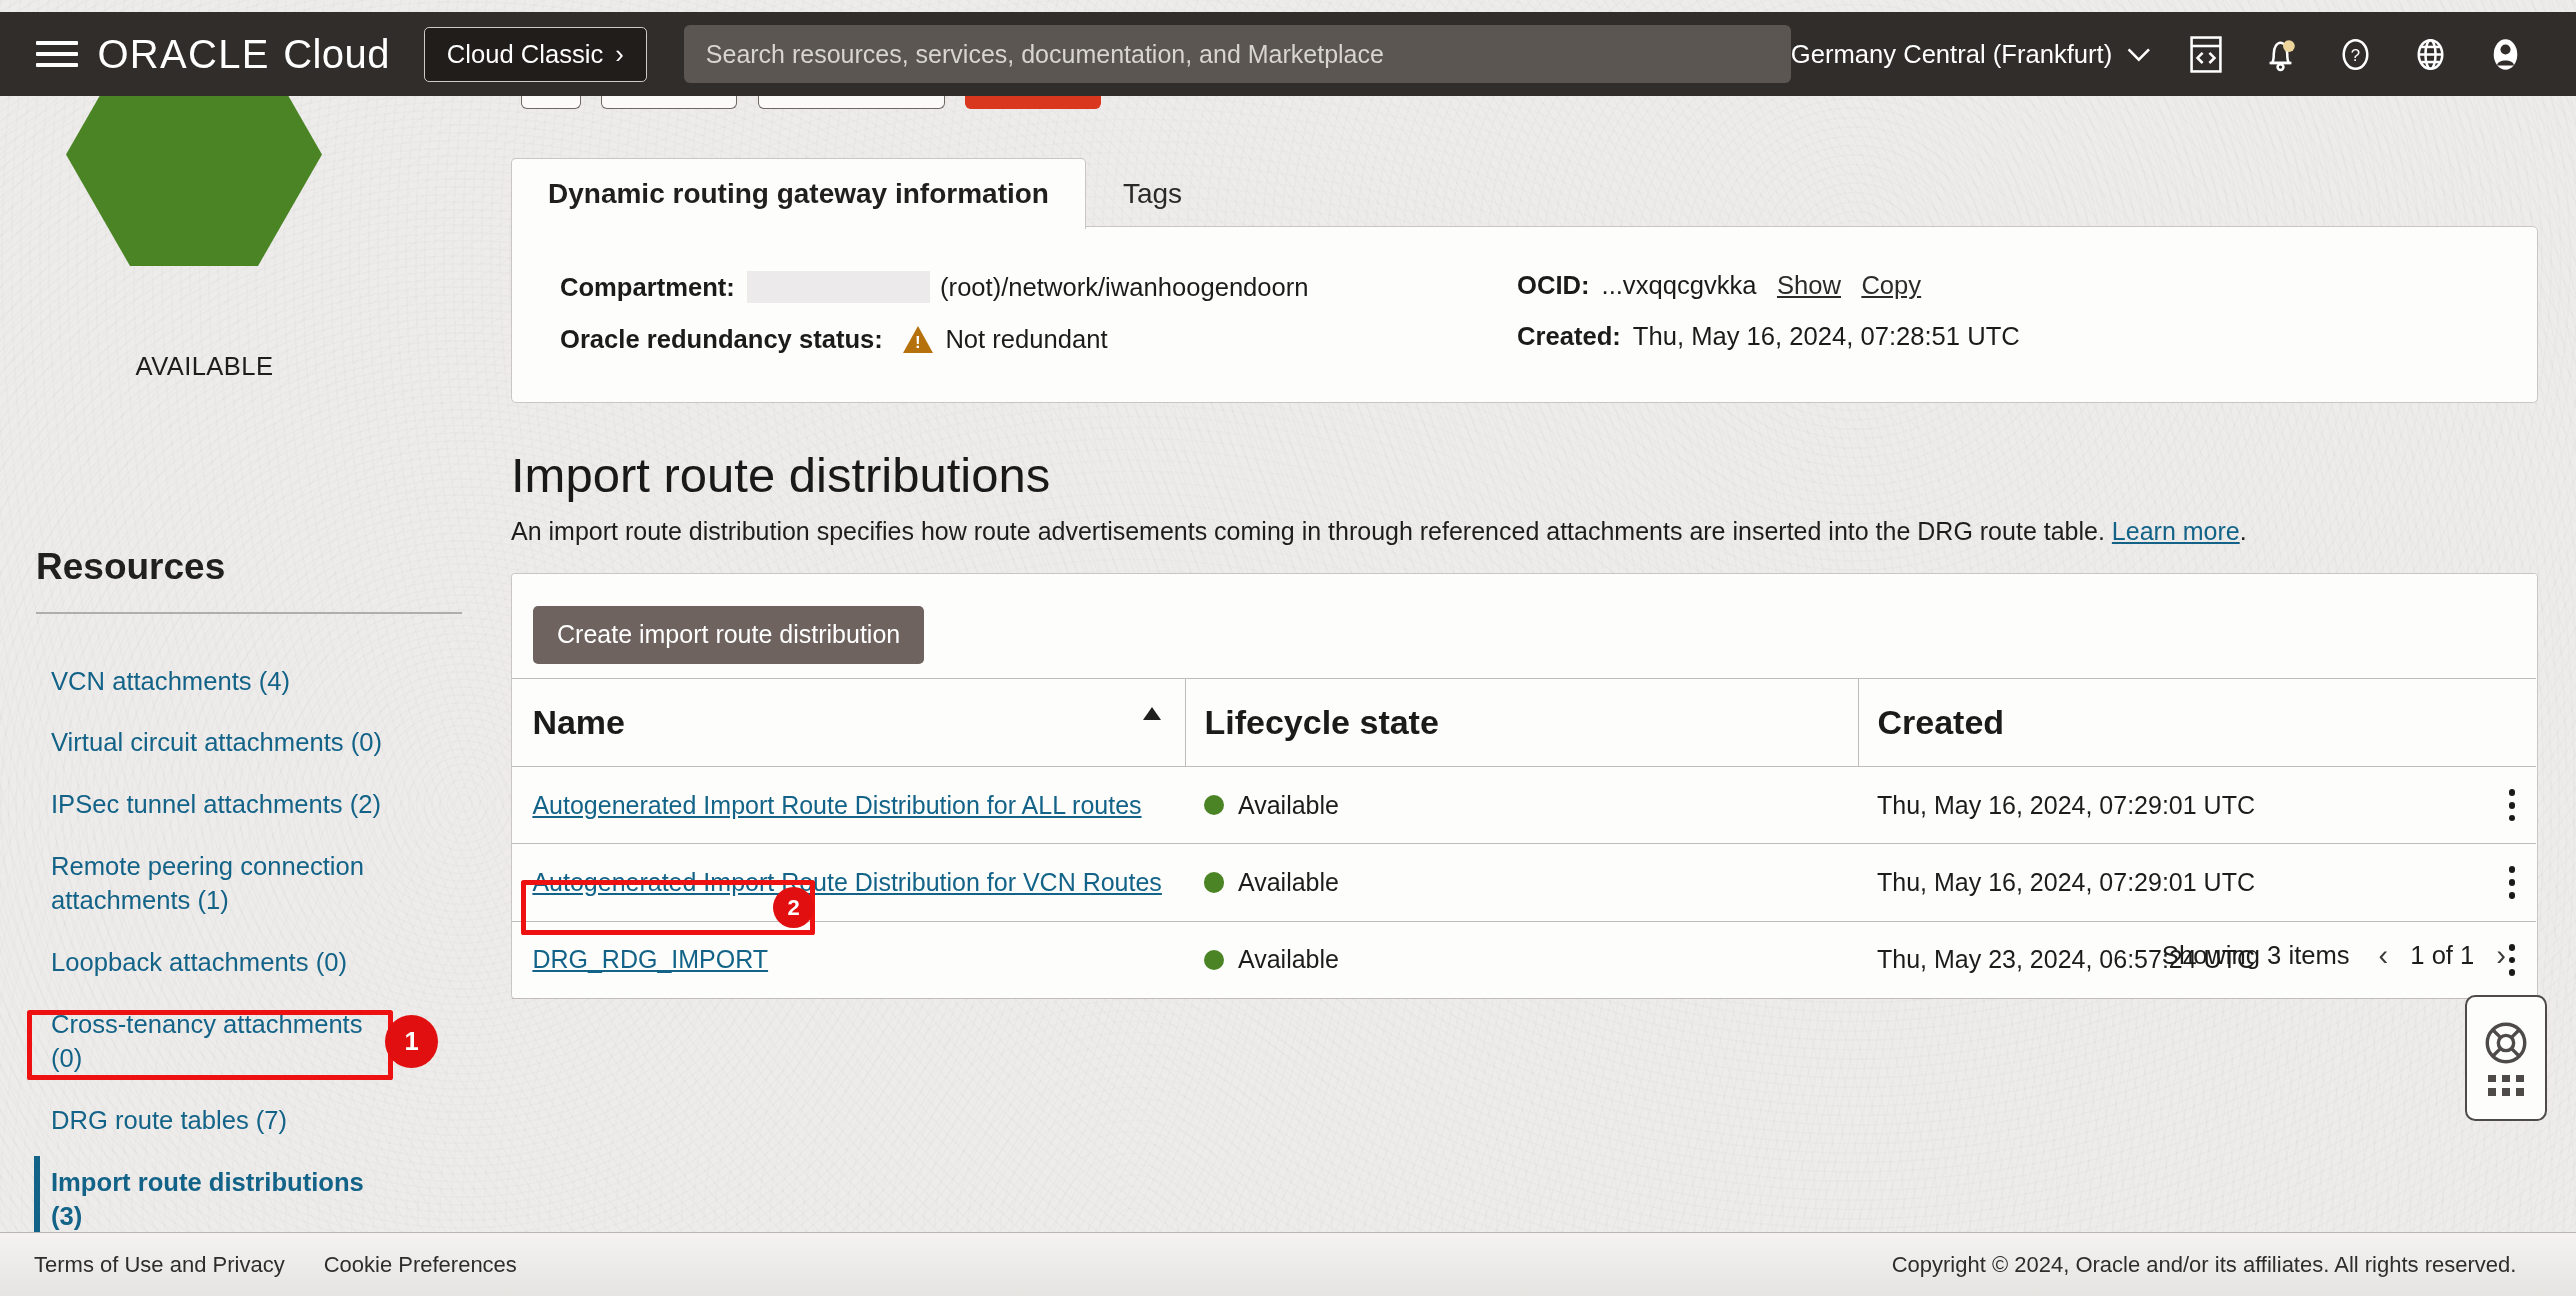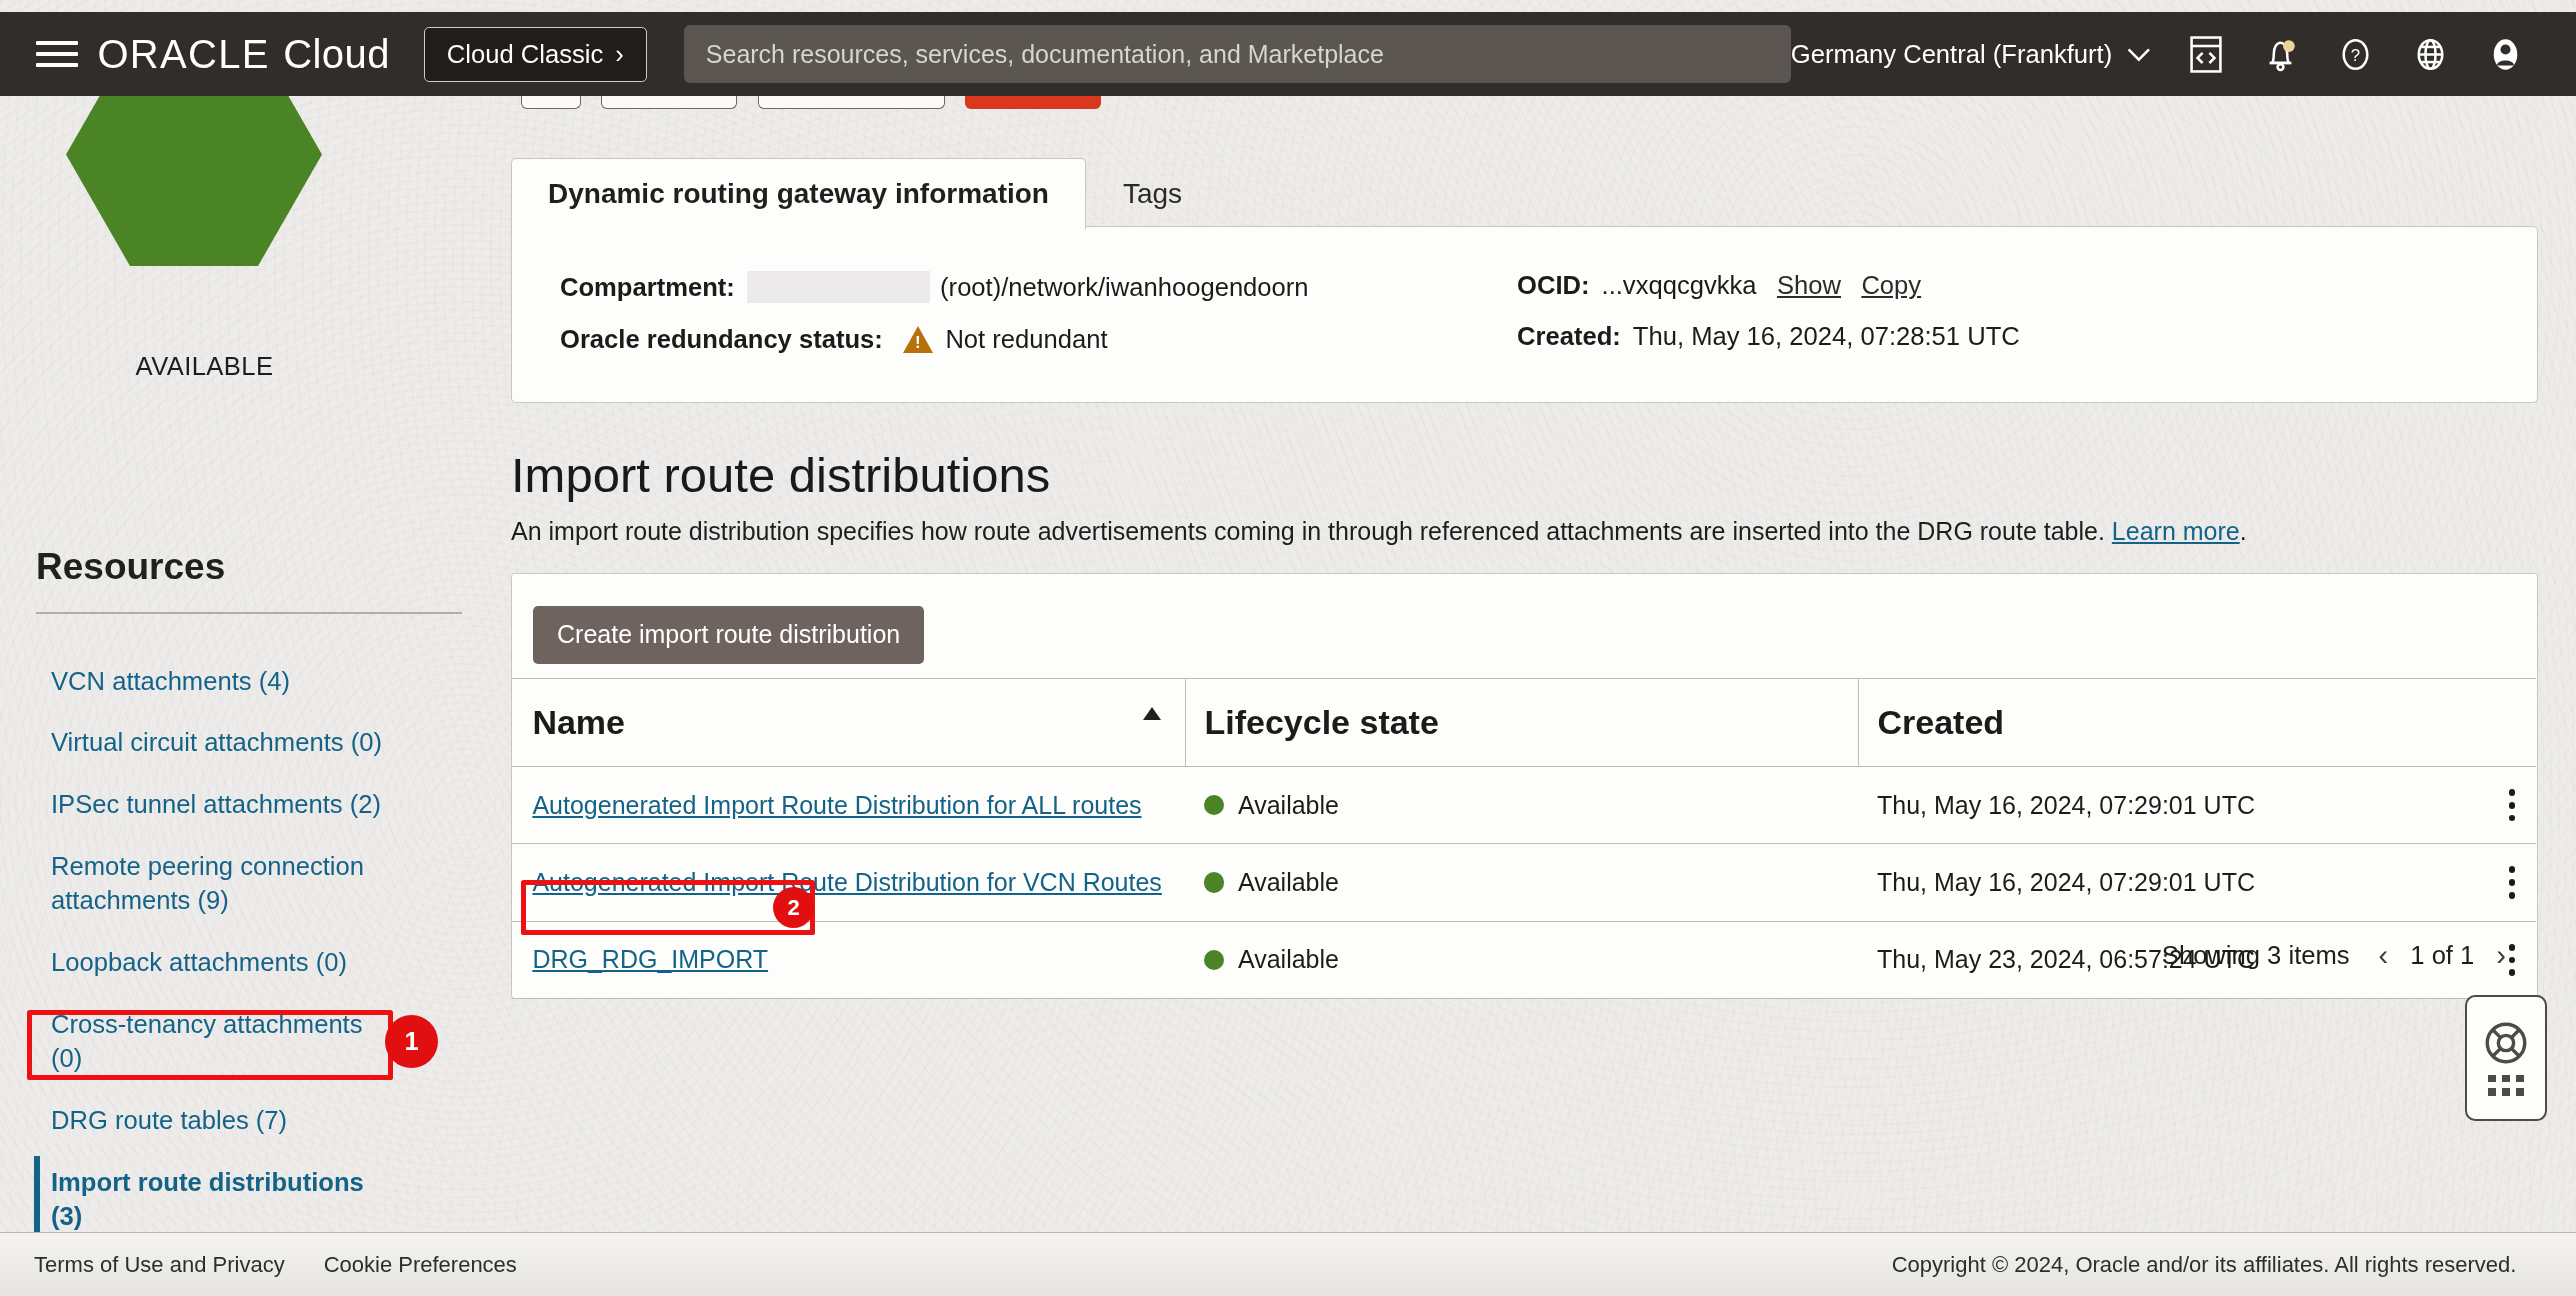--- a/index.html
+++ b/index.html
@@ -279,21 +279,21 @@
   </div>
   <div class="avail-label">AVAILABLE</div>
 
   <div class="resources-h">Resources</div>
   <div class="res-rule"></div>
 
   <div class="res-list">
     <div class="res-item">VCN attachments (4)</div>
     <div class="res-item">Virtual circuit attachments (0)</div>
     <div class="res-item">IPSec tunnel attachments (2)</div>
-    <div class="res-item">Remote peering connection attachments (9)</div>
+    <div class="res-item">Remote peering connection attachments (1)</div>
     <div class="res-item">Loopback attachments (0)</div>
     <div class="res-item">Cross-tenancy attachments (0)</div>
     <div class="res-item">DRG route tables (7)</div>
     <div class="res-item active" id="sb-active">Import route distributions (3)</div>
     <div class="res-item">Export route distributions (1)</div>
   </div>
 
   <div class="tagfilters">
     <span class="tf-label">Tag filters</span>
     <span class="tf-links">

